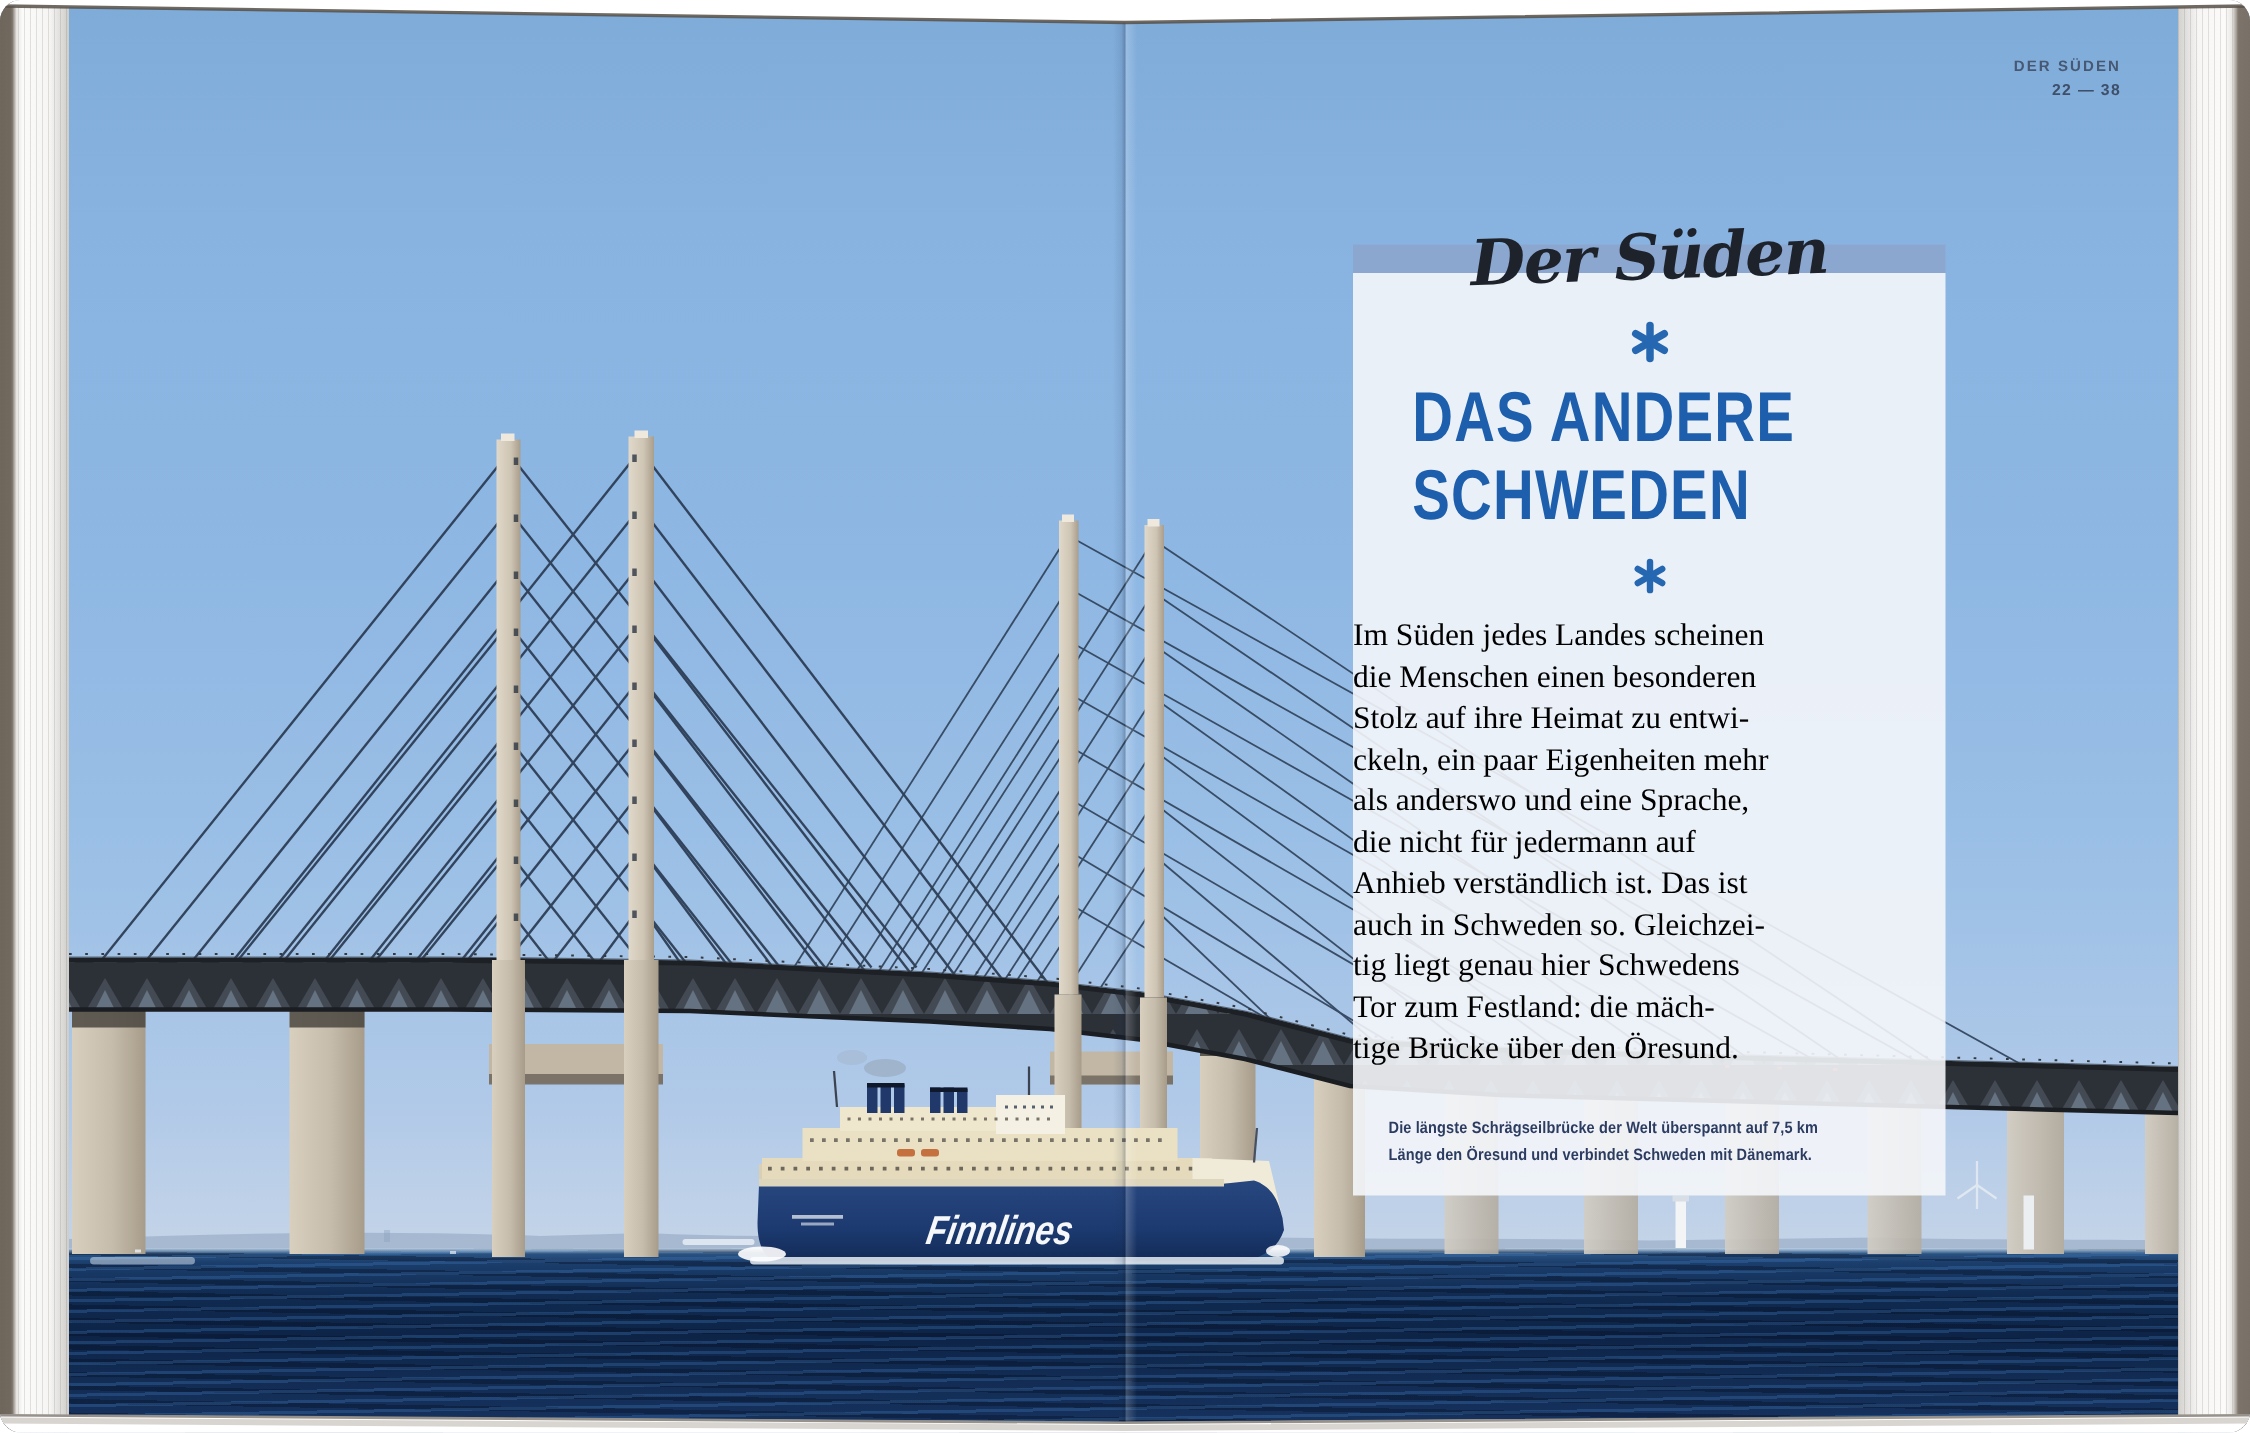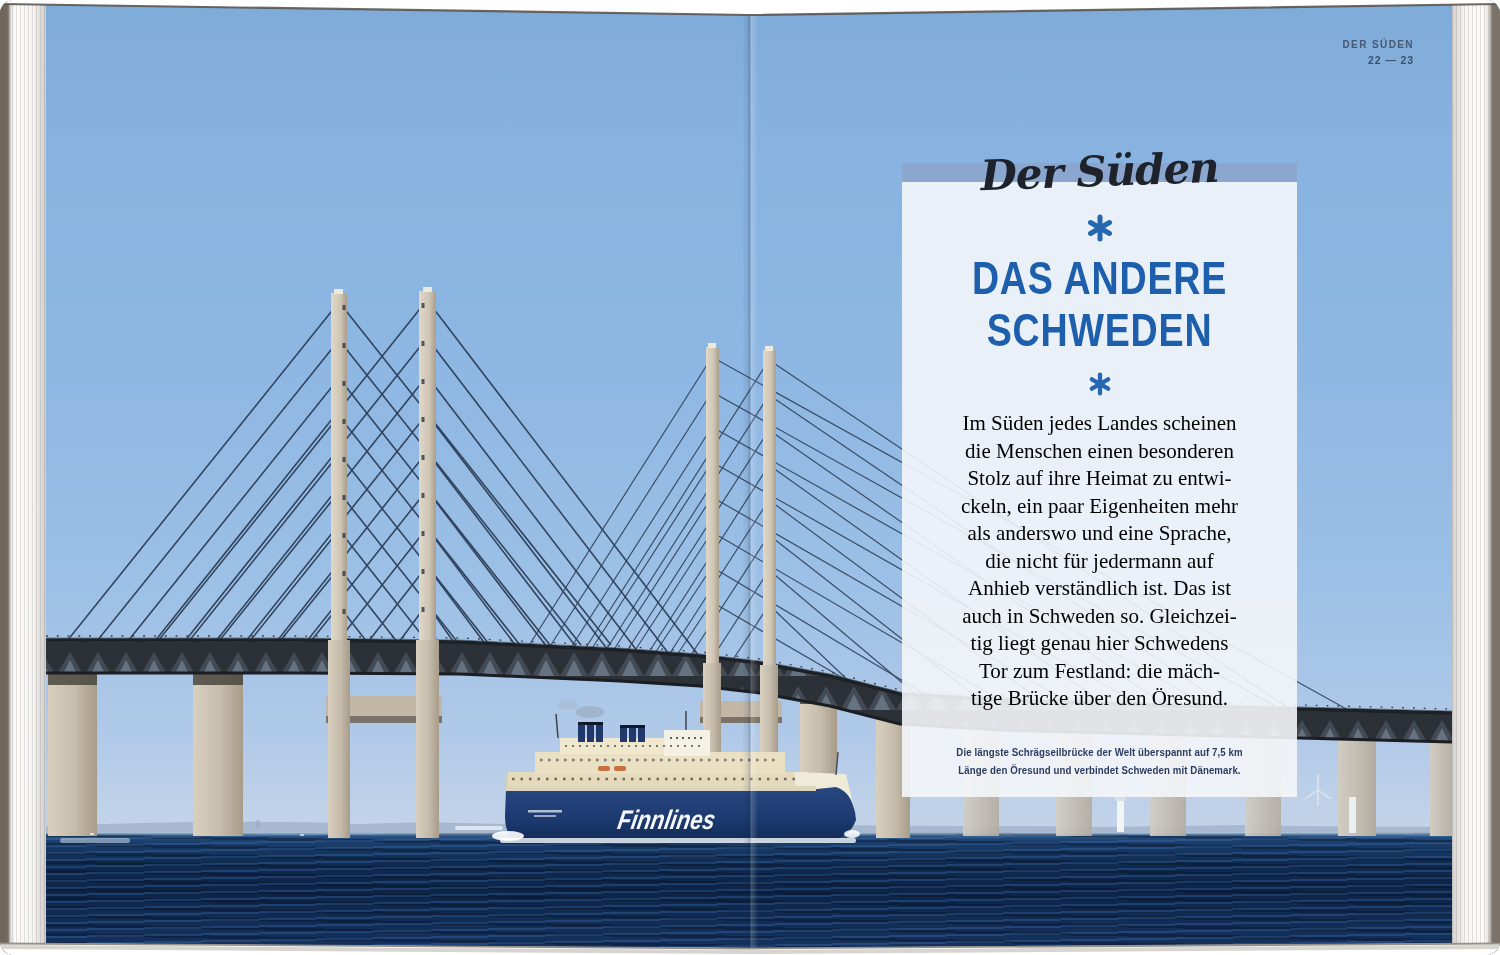--- a/index.html
+++ b/index.html
@@ -25,21 +25,21 @@
                   rgba(15,30,55,0.26) 49%,rgba(255,255,255,0.20) 56%,rgba(255,255,255,0) 100%);}
 
   
   .page-header{position:absolute;top:38px;right:86px;z-index:3;text-align:right;
        color:#475872;font-weight:700;font-size:10px;letter-spacing:1.4px;line-height:1.3;}
   .page-header .pagenums{font-size:10.5px;letter-spacing:0.9px;color:#3e4f69;margin-top:3px;}
 
   
   .card{position:absolute;left:902px;top:163px;width:395px;z-index:4;}
   .card-band{height:19px;background:#8ca7cf;}
-  .card-sheet{height:615px;background:rgba(244,246,249,0.90);text-align:center;}
+  .card-sheet{height:615px;background:rgba(244,246,249,0.90);text-align:left;}
   .card-script{position:absolute;top:-16px;left:0;width:100%;text-align:center;
        font-family:"DejaVu Serif",serif;font-style:italic;font-weight:700;font-size:42px;
        color:#1e222b;transform:rotate(-2deg);letter-spacing:-1px;}
   .orn{display:block;margin:0 auto;}
   .orn.first{padding-top:32px;}
   .orn.second{padding-top:16px;}
   .card-title{margin:10px 0 0 0;font-weight:700;font-size:47px;line-height:52px;
        color:#1e5fad;letter-spacing:1px;transform:scaleX(0.8);transform-origin:center;}
   .card-body{margin:14px 0 0 0;font-family:"Liberation Serif",serif;font-size:21px;
        line-height:27.5px;color:#000000;white-space:pre-line;}
@@ -295,21 +295,21 @@
         <rect x="455" y="826" width="48" height="4" rx="2" fill="#eef4fa" opacity="0.75"></rect>
         <rect x="60" y="838" width="70" height="5" rx="2.5" fill="#dfe9f3" opacity="0.5"></rect>
       </g>
     </svg>
 
     <div class="gutter"></div>
   </div>
 
   <div class="page-header">
     <div>DER SÜDEN</div>
-    <div class="pagenums">22 — 23</div>
+    <div class="pagenums">22 — 38</div>
   </div>
 
   <div class="card">
     <div class="card-band"></div>
     <div class="card-script">Der Süden</div>
     <div class="card-sheet">
       <svg class="orn first" width="28" height="28" viewBox="0 0 28 28">
         <g stroke="#2667b1" stroke-width="5" stroke-linecap="round">
           <line x1="14" y1="3" x2="14" y2="25"></line>
           <line x1="4.5" y1="8.5" x2="23.5" y2="19.5"></line>

